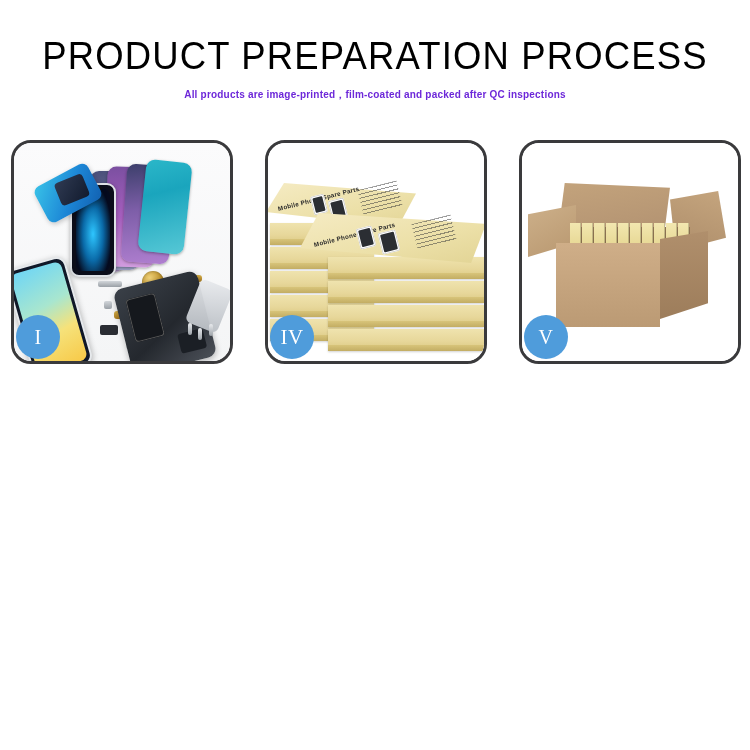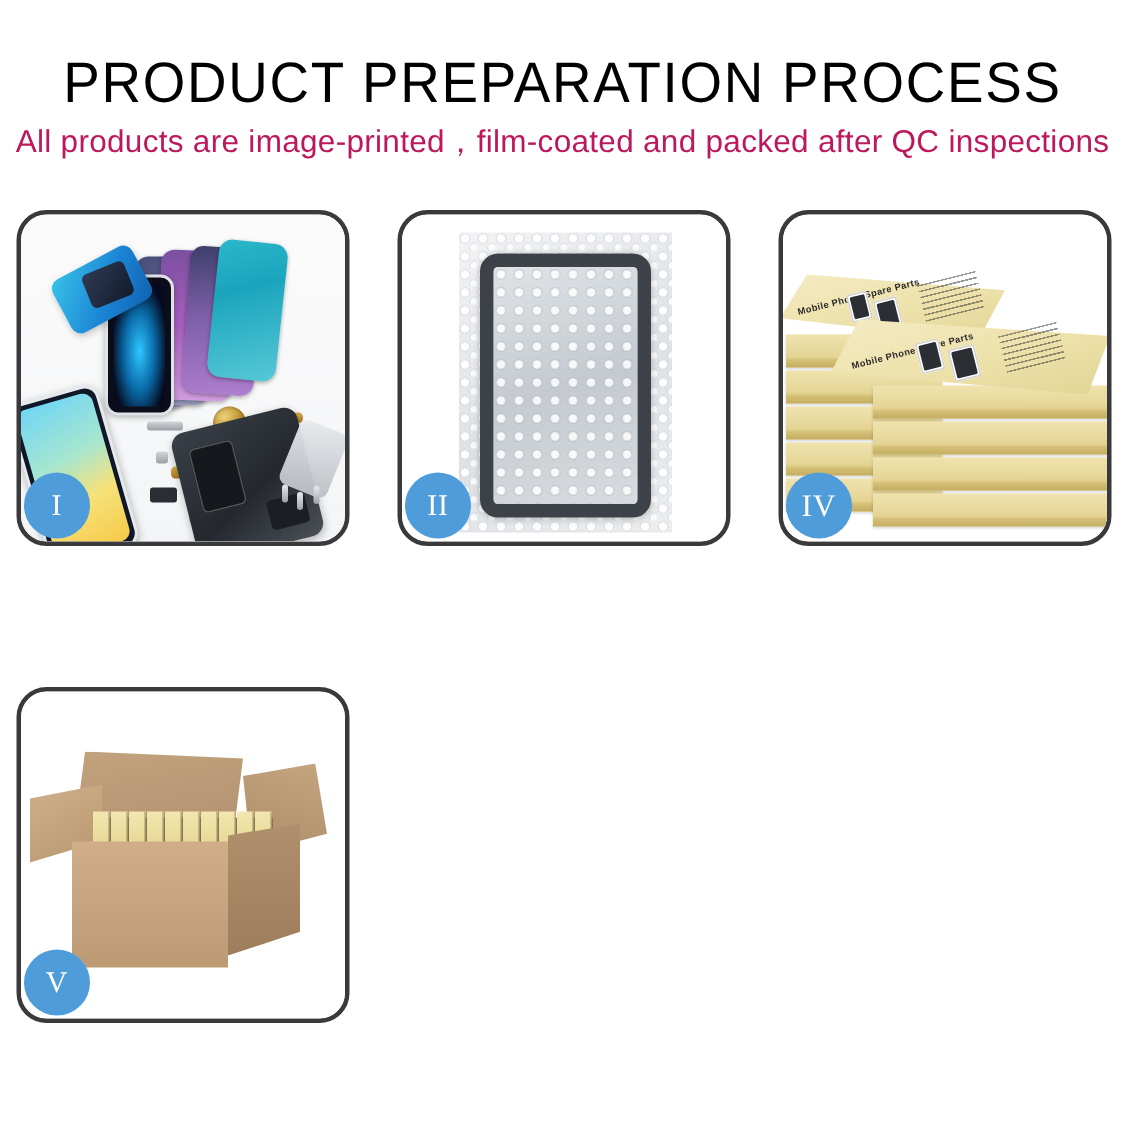--- a/index.html
+++ b/index.html
@@ -25,25 +25,25 @@
     font-weight: 400;
     letter-spacing: 1.2px;
     color: #000000;
     margin-top: 36px;
     transform: scaleX(0.96);
     white-space: nowrap;
     font-family: "Liberation Sans", "DejaVu Sans", sans-serif;
   }
   .subtitle {
     text-align: center;
-    font-size: 21px;
+    font-size: 10px;
     line-height: 20px;
-    font-weight: 400;
+    font-weight: 700;
     letter-spacing: 0.2px;
-    color: #be185d;
+    color: #6d28d9;
     margin-top: 9px;
     white-space: nowrap;
     font-family: "Liberation Sans", "DejaVu Sans", sans-serif;
   }
 
   
   .grid {
     position: absolute;
     left: 11px; top: 140px;
     width: 729px; height: 542px;
@@ -406,30 +406,20 @@
         <div class="tool"></div>
         <div class="screws">
           <i style="left:2px;top:0;"></i>
           <i style="left:12px;top:5px;"></i>
           <i style="left:23px;top:1px;"></i>
         </div>
       </div>
       <div class="badge">I</div>
     </div>
 
-    <div class="panel">
-      <div class="panel-inner p2">
-        <div class="bubblebg"></div>
-        <div class="screen2">
-          <div class="inner"></div>
-
-        </div>
-      </div>
-      <div class="badge">II</div>
-    </div>
 
 
     <div class="panel">
       <div class="panel-inner p4">
         <div class="stack">
 
           <div class="kbox" style="left:6px;  top:62px;  width:104px; height:22px;">
               <span class="edge"></span>
             </div>
           <div class="kbox" style="left:6px;  top:86px;  width:104px; height:22px;">

